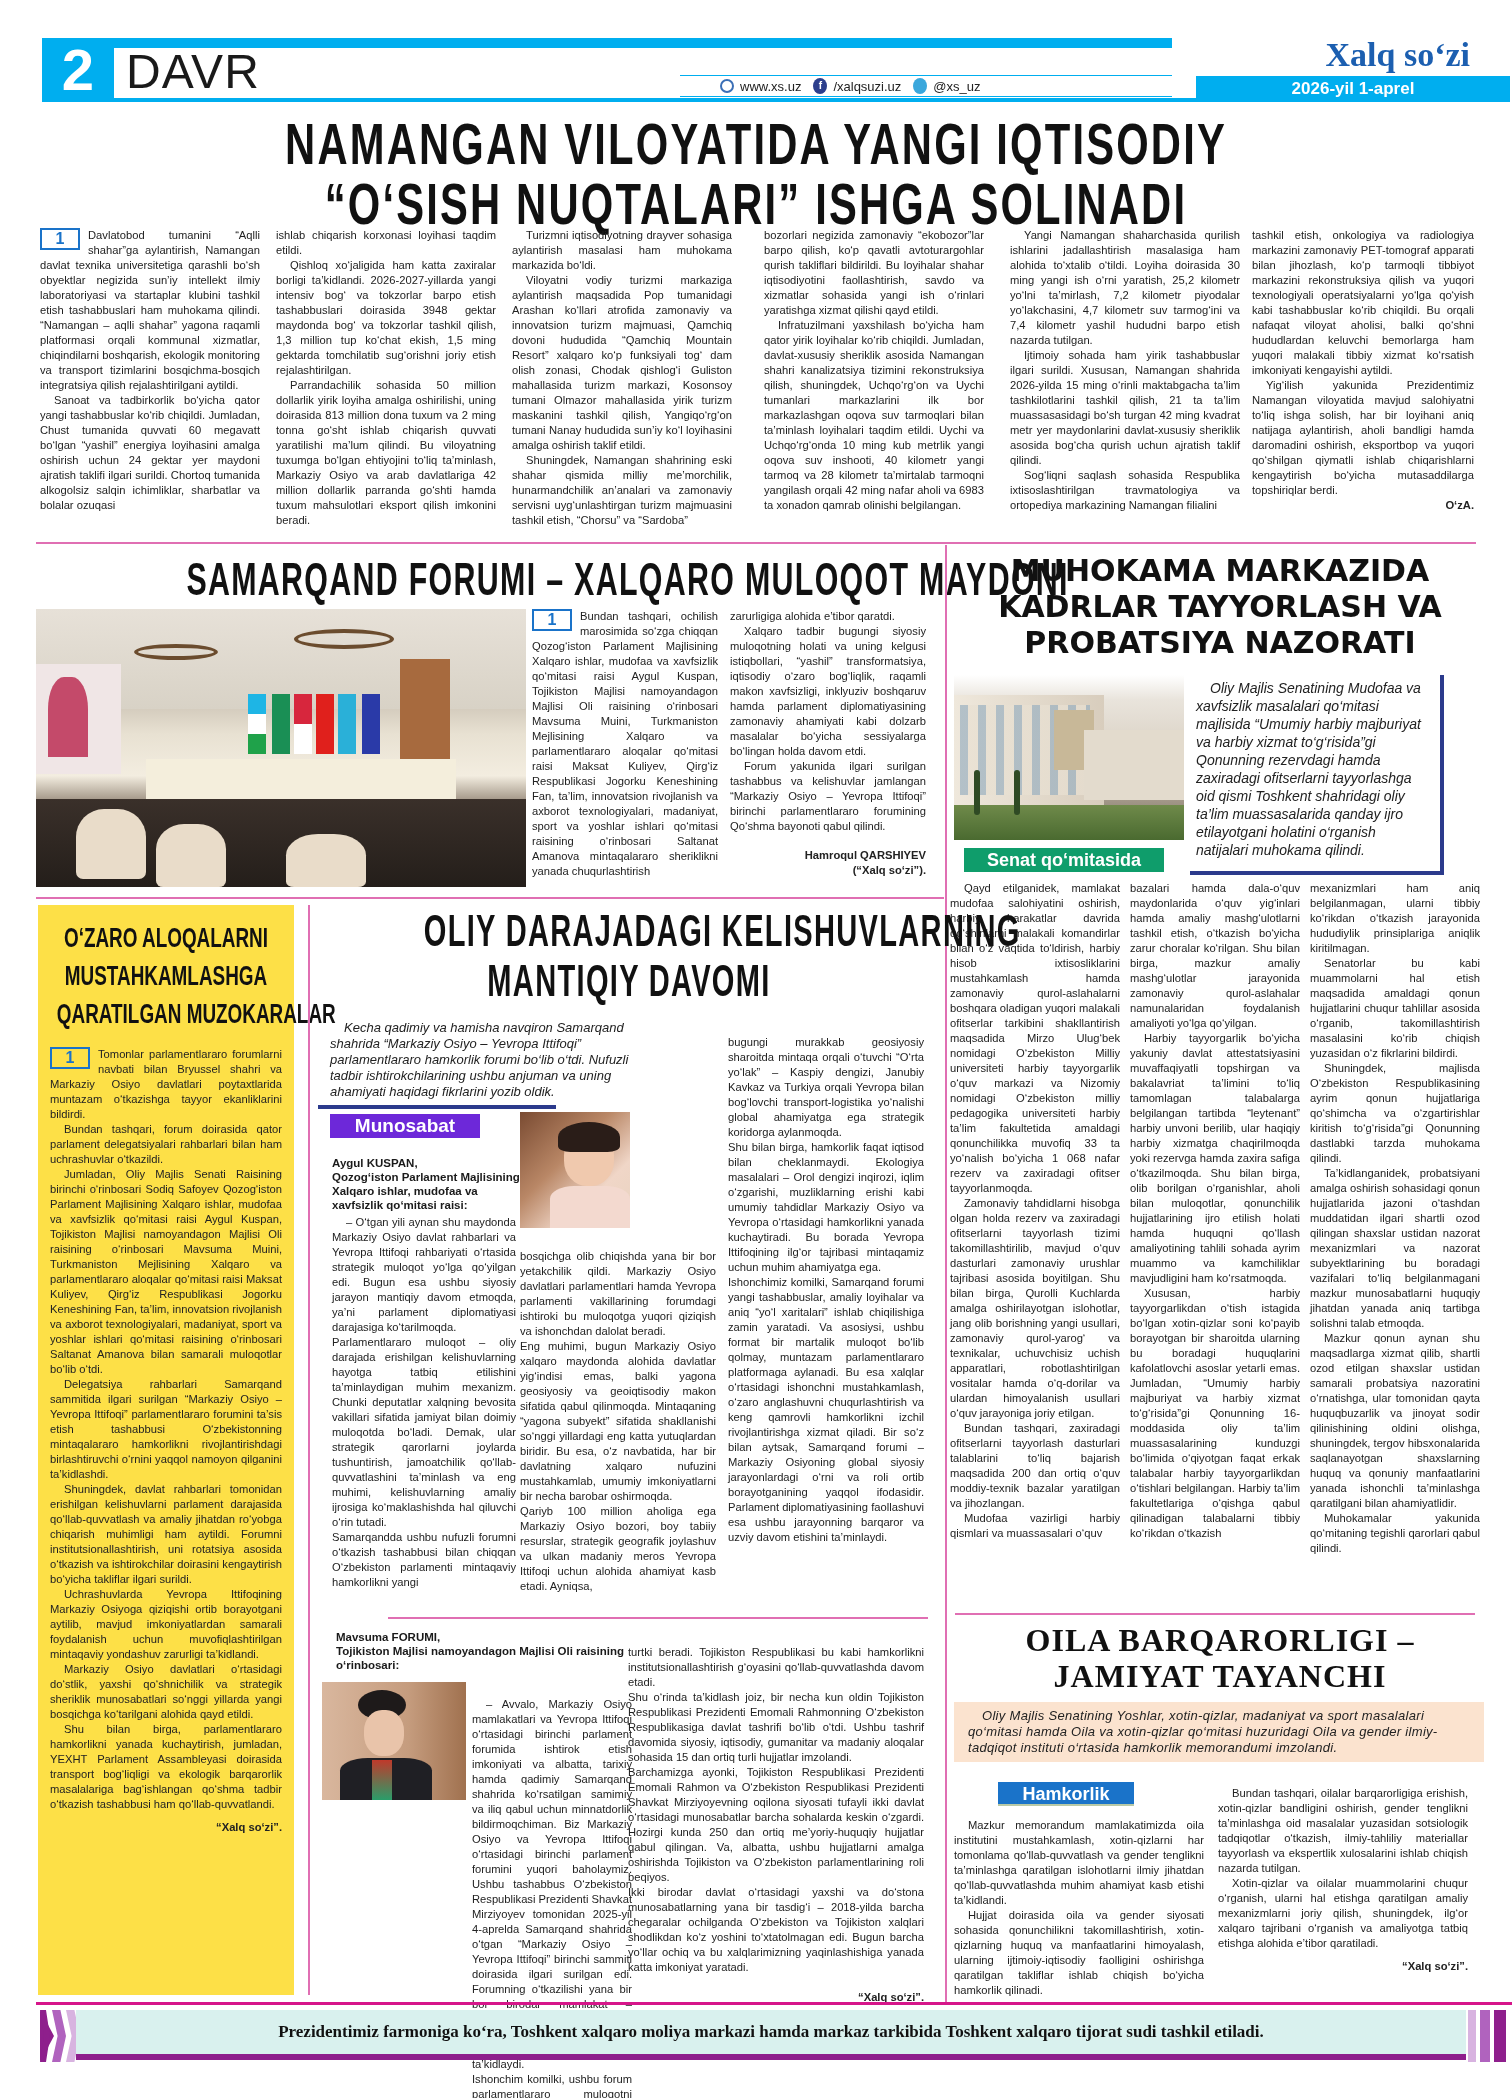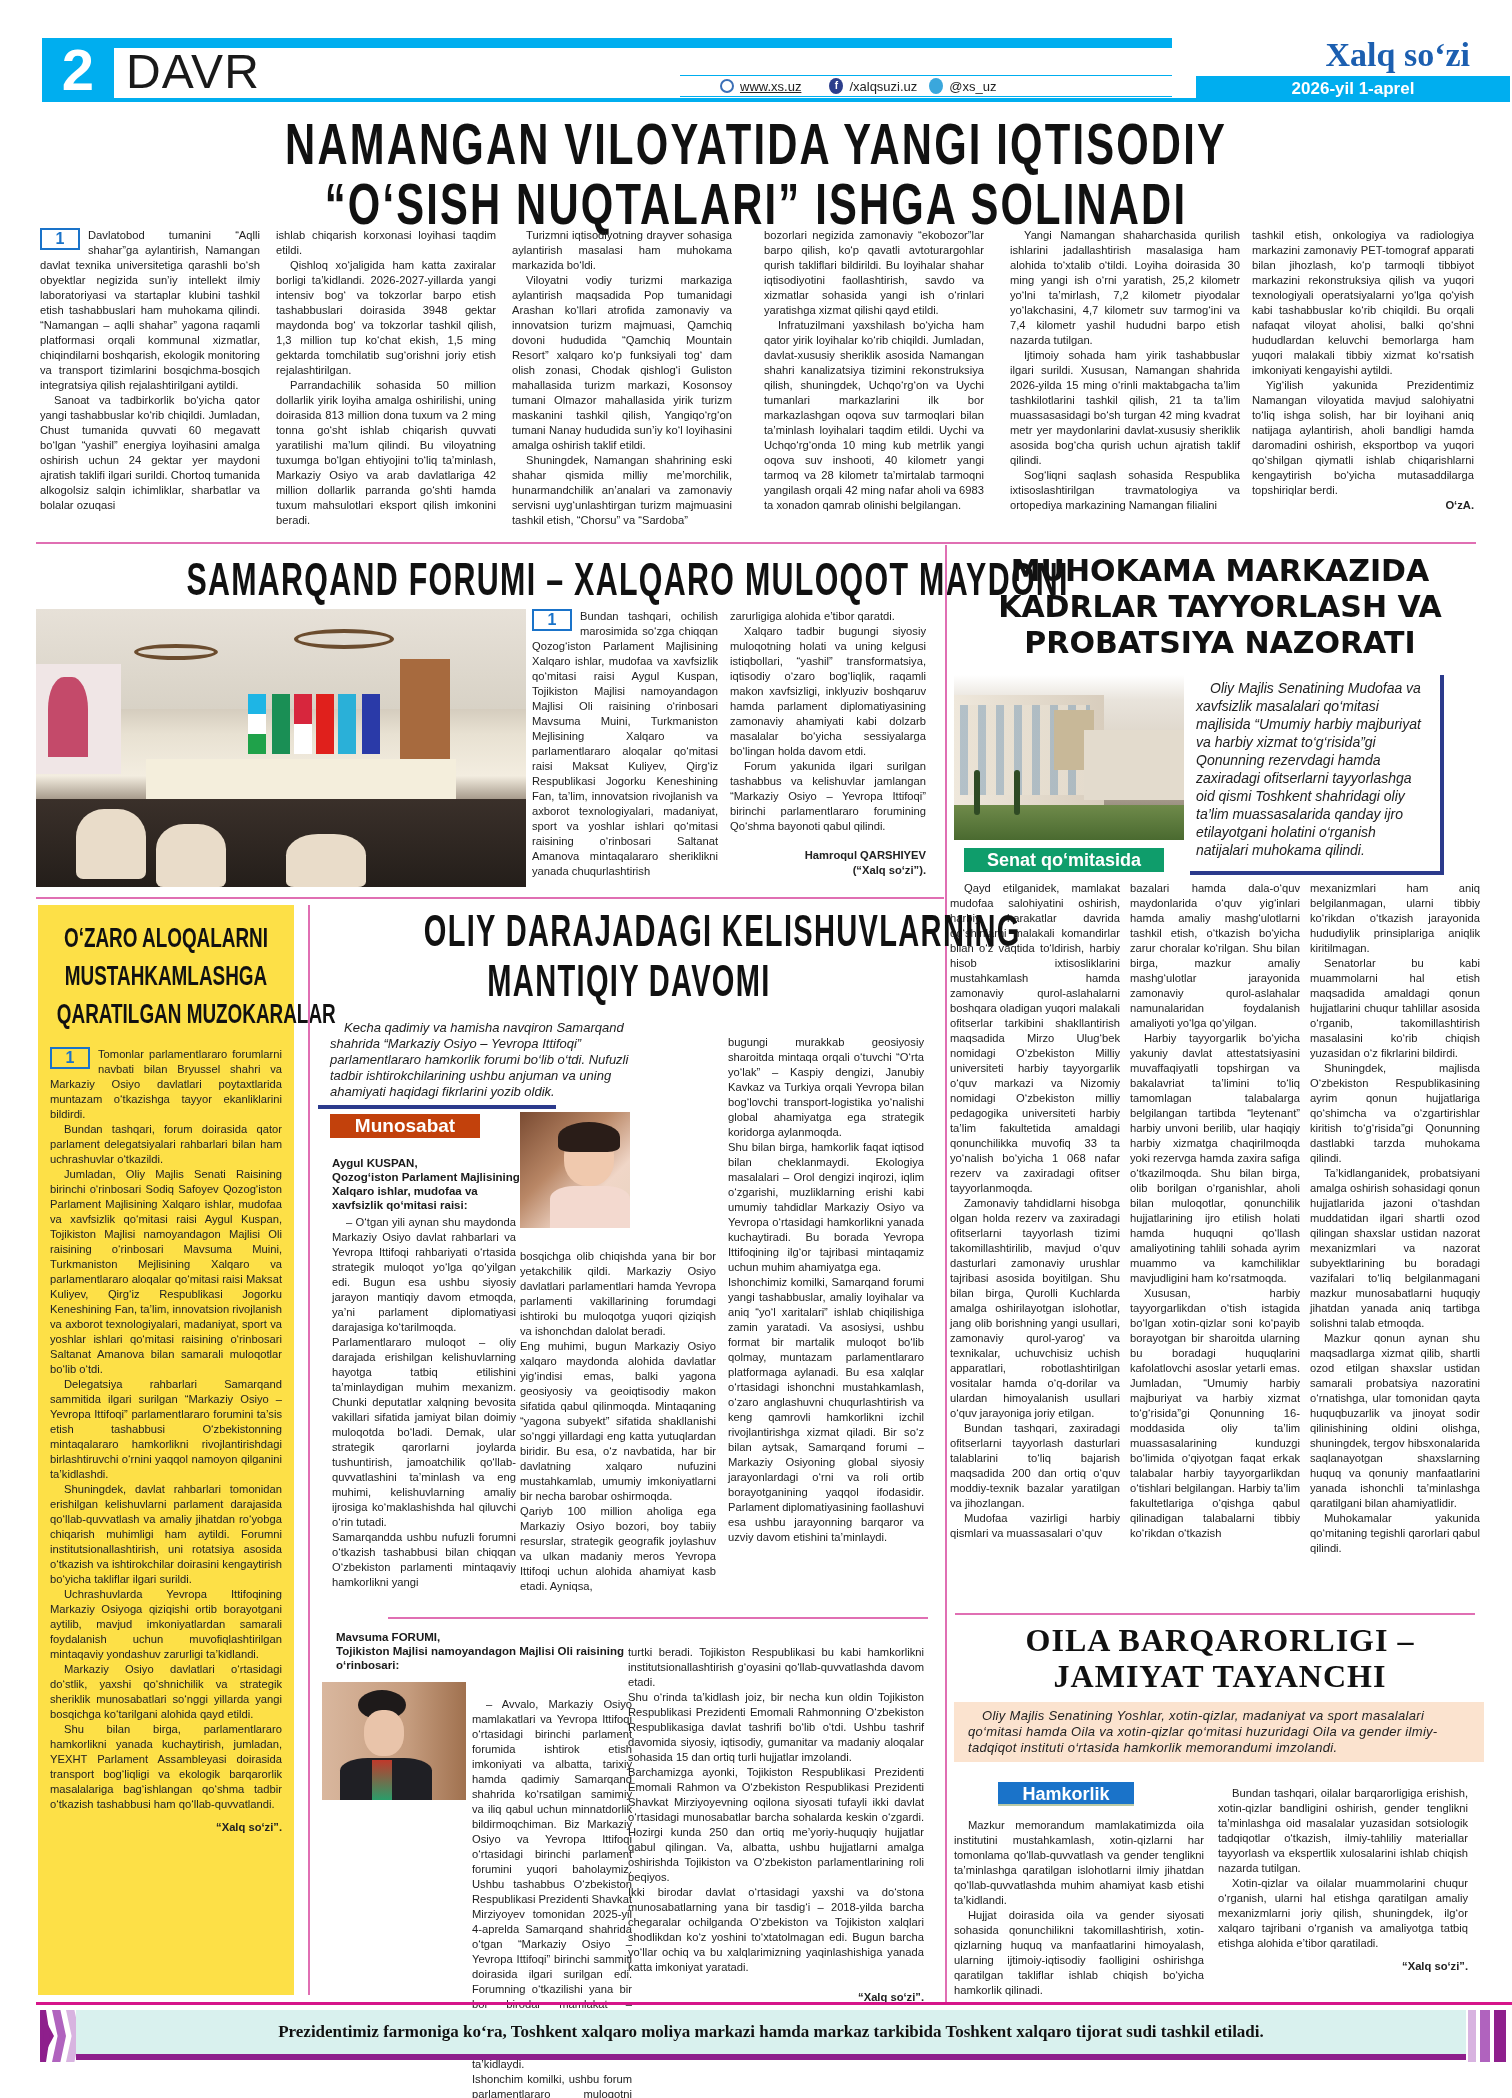--- a/index.html
+++ b/index.html
@@ -33,21 +33,21 @@
 
 <div class="abs" style="left:0;top:0;width:1512px;height:110px;">
   <div class="abs" style="left:42px;top:38px;width:1130px;height:10px;background:#00aeef;"></div>
   <div class="abs" style="left:42px;top:38px;width:72px;height:64px;background:#00aeef;"></div>
   <div class="abs" style="left:42px;top:38px;width:72px;height:64px;color:#fff;font-weight:bold;font-size:58px;line-height:64px;text-align:center;">2</div>
   <div class="abs" style="left:126px;top:52px;font-size:48px;line-height:40px;color:#1a1a1a;letter-spacing:1px;">DAVR</div>
   <div class="abs" style="left:42px;top:98px;width:1468px;height:4px;background:#00aeef;"></div>
 
   <div class="abs" style="left:680px;top:75px;width:492px;height:22px;border-top:1px solid #00aeef;border-bottom:1px solid #00aeef;display:flex;align-items:center;gap:6px;padding-left:40px;font-size:13px;color:#222;">
     <span style="display:inline-block;width:14px;height:14px;border-radius:50%;border:2px solid #3b6fb6;"></span>
-    <span style="margin-right:22px;text-decoration:underline;">www.xs.uz</span>
+    <span style="margin-right:6px;">www.xs.uz</span>
     <span style="display:inline-block;width:14px;height:16px;border-radius:50%;background:#2c3e8c;color:#fff;font-size:10px;font-weight:bold;text-align:center;line-height:16px;">f</span>
     <span style="margin-right:6px;">/xalqsuzi.uz</span>
     <span style="display:inline-block;width:14px;height:16px;border-radius:50%;background:#3aa7dc;"></span>
     <span>@xs_uz</span>
   </div>
 
   <div class="abs" style="left:1210px;top:36px;width:260px;text-align:right;font-family:'Liberation Serif',serif;font-weight:bold;font-size:34px;line-height:38px;color:#1c5fb0;">Xalq so‘zi</div>
   <div class="abs" style="left:1196px;top:76px;width:314px;height:26px;background:#00aeef;color:#fff;font-weight:bold;font-size:17px;line-height:26px;text-align:center;">2026-yil 1-aprel</div>
 </div>
 
@@ -199,21 +199,21 @@
   <div class="abs" style="left:0;top:6px;width:622px;text-align:center;">
     <div style="font-weight:900;font-size:44px;line-height:50px;letter-spacing:2px;transform:scaleX(0.66);white-space:nowrap;color:#111;">OLIY DARAJADAGI KELISHUVLARNING</div>
     <div style="font-weight:900;font-size:44px;line-height:50px;letter-spacing:2px;transform:scaleX(0.66);white-space:nowrap;color:#111;">MANTIQIY DAVOMI</div>
   </div>
 
   <div class="abs" style="left:12px;top:120px;width:320px;">
     <p style="font-style:italic;font-size:13px;line-height:16px;color:#222;text-indent:14px;">Kecha qadimiy va hamisha navqiron Samarqand shahrida “Markaziy Osiyo – Yevropa Ittifoqi” parlamentlararo hamkorlik forumi bo‘lib o‘tdi. Nufuzli tadbir ishtirokchilarining ushbu anjuman va uning ahamiyati haqidagi fikrlarini yozib oldik.</p>
   </div>
   <div class="abs" style="left:0;top:205px;width:238px;height:4px;background:#2b3a8c;"></div>
 
-  <div class="abs tag" style="left:12px;top:214px;width:150px;height:24px;background:#c2410c;font-size:19px;line-height:24px;">Munosabat</div>
+  <div class="abs tag" style="left:12px;top:214px;width:150px;height:24px;background:#6d28d9;font-size:19px;line-height:24px;">Munosabat</div>
   <div class="abs" style="left:14px;top:256px;width:190px;font-weight:bold;font-size:11.5px;line-height:14px;">
     <div>Aygul KUSPAN,</div>
     <div>Qozog‘iston Parlament Majlisining Xalqaro ishlar, mudofaa va xavfsizlik qo‘mitasi raisi:</div>
   </div>
   <div class="abs photo photo-kuspan" style="left:202px;top:212px;width:110px;height:116px;">
     <div class="abs" style="left:44px;top:18px;width:50px;height:56px;background:#f0c9ae;border-radius:45%;"></div>
     <div class="abs" style="left:38px;top:10px;width:62px;height:30px;background:#2a1d18;border-radius:50% 50% 20% 20%;"></div>
     <div class="abs" style="left:30px;top:74px;width:80px;height:42px;background:#f3d9cf;border-radius:30% 30% 0 0;"></div>
   </div>
 

